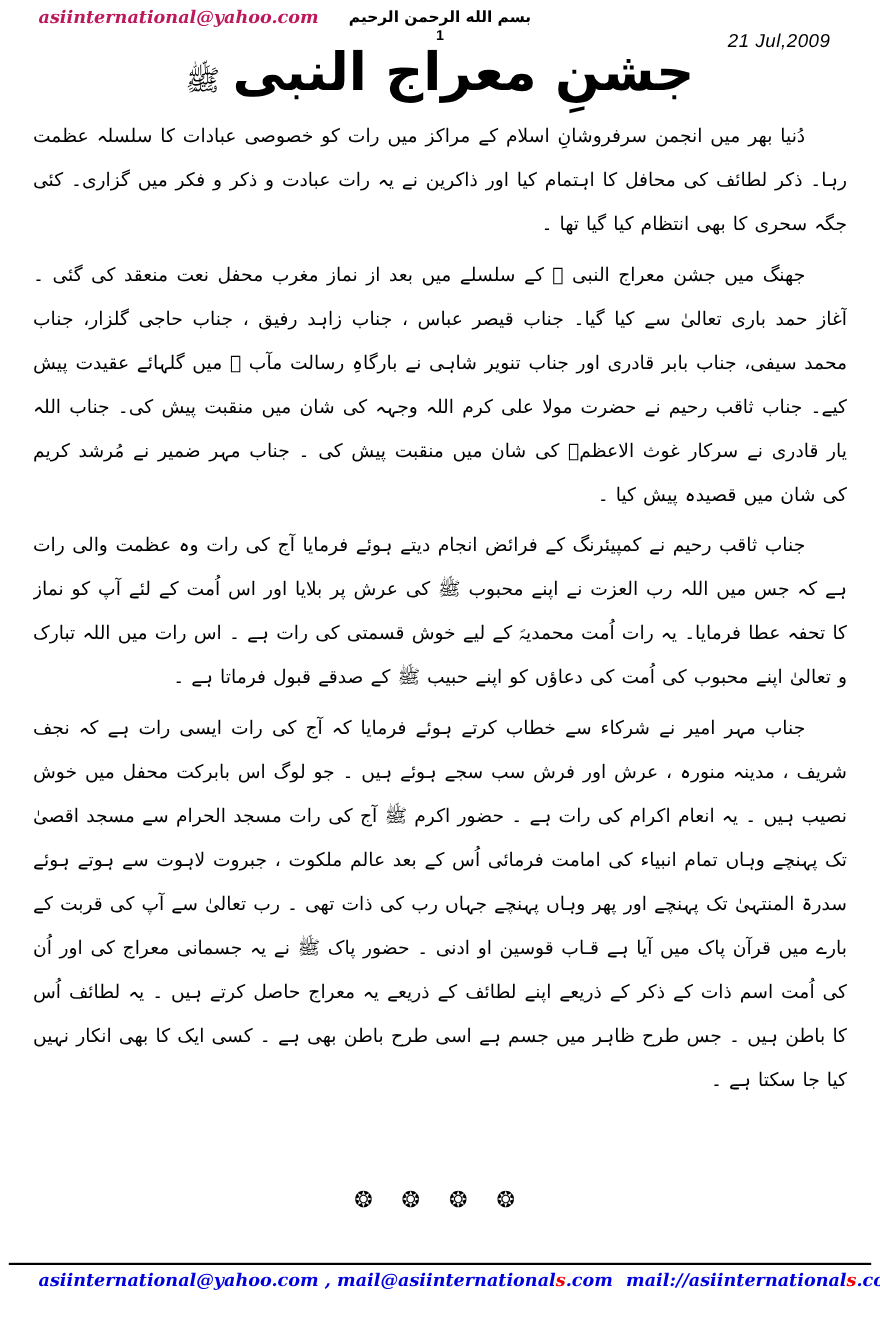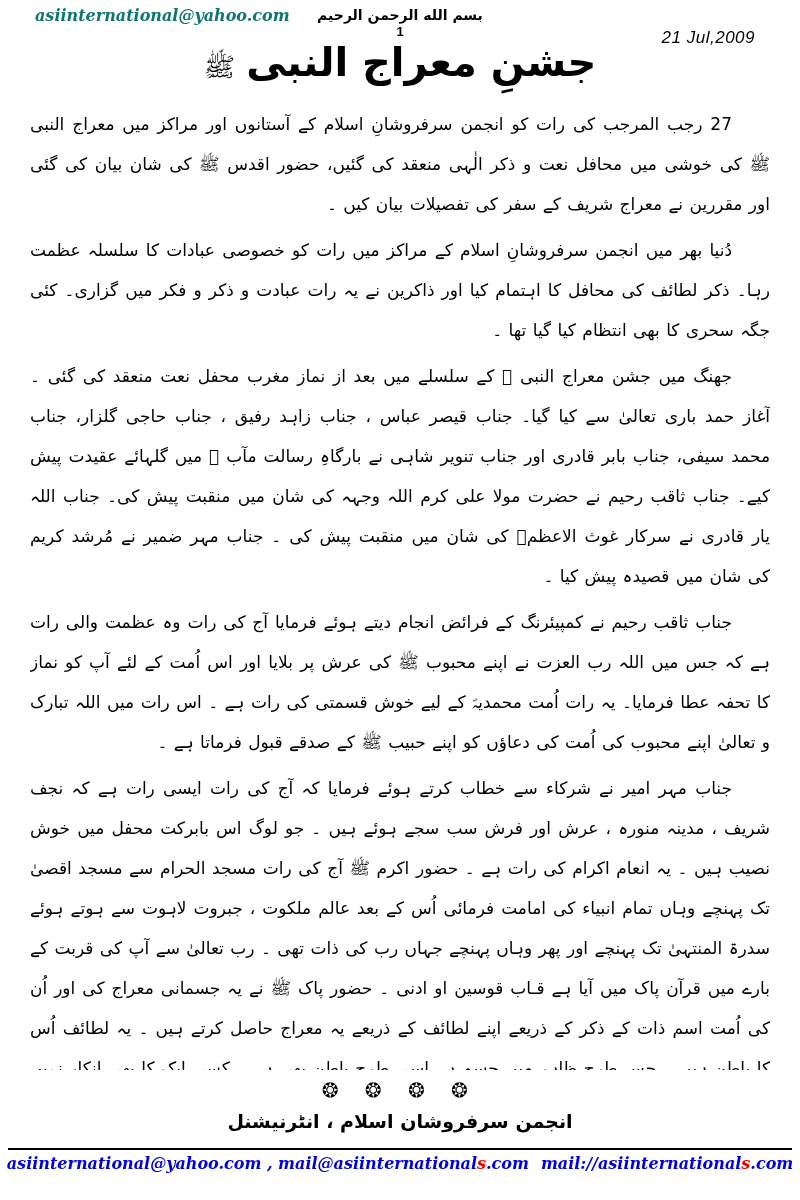--- a/index.html
+++ b/index.html
@@ -13,21 +13,21 @@
     color: #000000;
     overflow: hidden;
     font-family: "DejaVu Sans", sans-serif;
   }
 
   
   .email-top {
     position: absolute; top: 6px; left: 35px;
     font-family: "DejaVu Serif", serif;
     font-style: italic; font-weight: bold;
-    font-size: 16px; color: #0f766e;
+    font-size: 16px; color: #be185d;
     white-space: nowrap;
   }
   .bismillah-wrap {
     position: absolute; top: 5px; left: 0; width: 100%;
     text-align: center; direction: rtl;
   }
   .bismillah { font-size: 14px; font-weight: bold; }
   .page-num {
     position: absolute; top: 24px; left: 0; width: 100%;
     text-align: center;
@@ -39,21 +39,21 @@
     font-family: "Liberation Sans", sans-serif;
     font-size: 17px; letter-spacing: 0.5px;
     white-space: nowrap;
     font-style: italic;
   }
   .doc-title {
     position: absolute; top: 38px; left: 0; width: 100%;
     text-align: center; direction: rtl;
   }
   .doc-title .title-main {
-    font-size: 40px; font-weight: bold; line-height: 1.2;
+    font-size: 48px; font-weight: bold; line-height: 1.2;
   }
   .doc-title .salawat { font-size: 26px; font-weight: normal; margin-right: 6px; }
 
   
   .body-text {
     position: absolute; top: 104px; left: 30px; right: 30px; bottom: 130px;
     direction: rtl;
     text-align: justify;
     overflow: hidden;
   }
@@ -75,21 +75,21 @@
     position: absolute; top: 1110px; left: 0; width: 100%;
     text-align: center; direction: rtl;
     font-size: 19px; font-weight: bold;
   }
   .footer-rule {
     position: absolute; top: 1148px; left: 8px; right: 8px;
     border: none; border-top: 2px solid #000000;
   }
   .footer-links {
     position: absolute; top: 1154px; left: 35px; right: 35px;
-    display: flex; justify-content: center; align-items: flex-start;
+    display: flex; justify-content: space-between; align-items: flex-start;
     font-family: "DejaVu Serif", serif;
     font-style: italic; font-weight: bold;
     font-size: 16px; color: #0000dd;
     white-space: nowrap;
     gap: 12px;
   }
   .red-s { color: #ee0000; }
 </style>
 </head>
 <body>
@@ -105,31 +105,29 @@
   <div class="page-num">1</div>
 
   <div class="doc-date">21 Jul,2009</div>
 
   <div class="doc-title">
     <span class="title-main">جشنِ معراج النبی</span>
     <span class="salawat">ﷺ</span>
   </div>
 
   <div class="body-text">
-    <p>27 رجب المرجب کی رات کو انجمن سرفروشانِ اسلام کے آستانوں اور مراکز میں معراج النبی ﷺ کی خوشی میں محافل نعت و ذکر الٰہی منعقد کی گئیں، حضور اقدس ﷺ کی شان بیان کی گئی اور مقررین نے معراج شریف کے سفر کی تفصیلات بیان کیں ۔</p>
     <p>دُنیا بھر میں انجمن سرفروشانِ اسلام کے مراکز میں رات کو خصوصی عبادات کا سلسلہ عظمت رہا۔ ذکر لطائف کی محافل کا اہتمام کیا اور ذاکرین نے یہ رات عبادت و ذکر و فکر میں گزاری۔ کئی جگہ سحری کا بھی انتظام کیا گیا تھا ۔</p>
     <p>جھنگ میں جشن معراج النبی ﷺ کے سلسلے میں بعد از نماز مغرب محفل نعت منعقد کی گئی ۔ آغاز حمد باری تعالیٰ سے کیا گیا۔ جناب قیصر عباس ، جناب زاہد رفیق ، جناب حاجی گلزار، جناب محمد سیفی، جناب بابر قادری اور جناب تنویر شاہی نے بارگاہِ رسالت مآب ﷺ میں گلہائے عقیدت پیش کیے۔ جناب ثاقب رحیم نے حضرت مولا علی کرم اللہ وجہہ کی شان میں منقبت پیش کی۔ جناب اللہ یار قادری نے سرکار غوث الاعظمؓ کی شان میں منقبت پیش کی ۔ جناب مہر ضمیر نے مُرشد کریم کی شان میں قصیدہ پیش کیا ۔</p>
     <p>جناب ثاقب رحیم نے کمپیئرنگ کے فرائض انجام دیتے ہوئے فرمایا آج کی رات وہ عظمت والی رات ہے کہ جس میں اللہ رب العزت نے اپنے محبوب ﷺ کی عرش پر بلایا اور اس اُمت کے لئے آپ کو نماز کا تحفہ عطا فرمایا۔ یہ رات اُمت محمدیہؐ کے لیے خوش قسمتی کی رات ہے ۔ اس رات میں اللہ تبارک و تعالیٰ اپنے محبوب کی اُمت کی دعاؤں کو اپنے حبیب ﷺ کے صدقے قبول فرماتا ہے ۔</p>
     <p>جناب مہر امیر نے شرکاء سے خطاب کرتے ہوئے فرمایا کہ آج کی رات ایسی رات ہے کہ نجف شریف ، مدینہ منورہ ، عرش اور فرش سب سجے ہوئے ہیں ۔ جو لوگ اس بابرکت محفل میں خوش نصیب ہیں ۔ یہ انعام اکرام کی رات ہے ۔ حضور اکرم ﷺ آج کی رات مسجد الحرام سے مسجد اقصیٰ تک پہنچے وہاں تمام انبیاء کی امامت فرمائی اُس کے بعد عالم ملکوت ، جبروت لاہوت سے ہوتے ہوئے سدرۃ المنتہیٰ تک پہنچے اور پھر وہاں پہنچے جہاں رب کی ذات تھی ۔ رب تعالیٰ سے آپ کی قربت کے بارے میں قرآن پاک میں آیا ہے قـاب قوسین او ادنی ۔ حضور پاک ﷺ نے یہ جسمانی معراج کی اور اُن کی اُمت اسم ذات کے ذکر کے ذریعے اپنے لطائف کے ذریعے یہ معراج حاصل کرتے ہیں ۔ یہ لطائف اُس کا باطن ہیں ۔ جس طرح ظاہر میں جسم ہے اسی طرح باطن بھی ہے ۔ کسی ایک کا بھی انکار نہیں کیا جا سکتا ہے ۔</p>
 
   </div>
 
   <div class="ornaments">❂ ❂ ❂ ❂</div>
 
-  <div class="org-name">انجمن سرفروشان اسلام ، انٹرنیشنل</div>
 
   <hr class="footer-rule">
 
   <div class="footer-links">
     <span><span>asiinternational@yahoo.com ,  mail@asiinternational</span><span class="red-s">s</span><span>.com</span></span>
     <span><span>mail://asiinternational</span><span class="red-s">s</span><span>.com</span></span>
   </div>
 
 </div>
 

